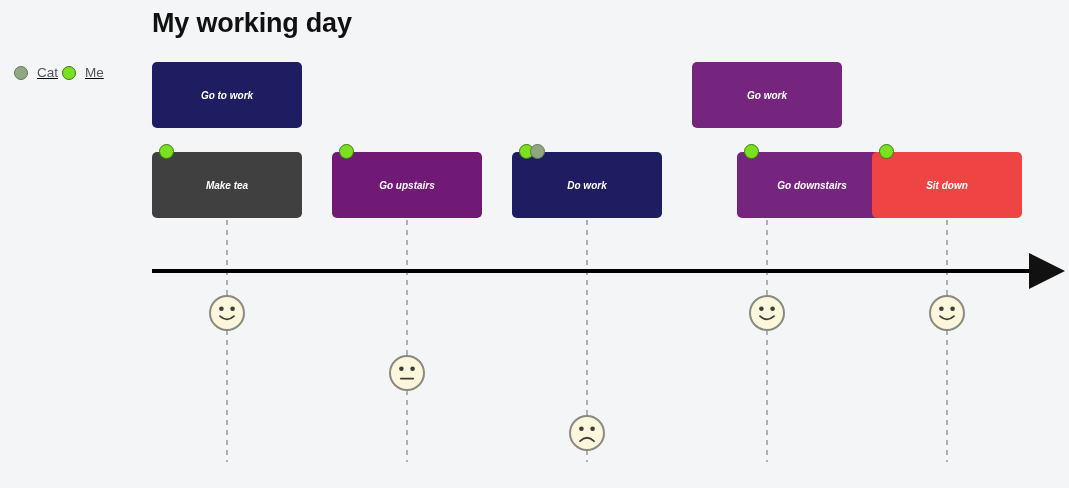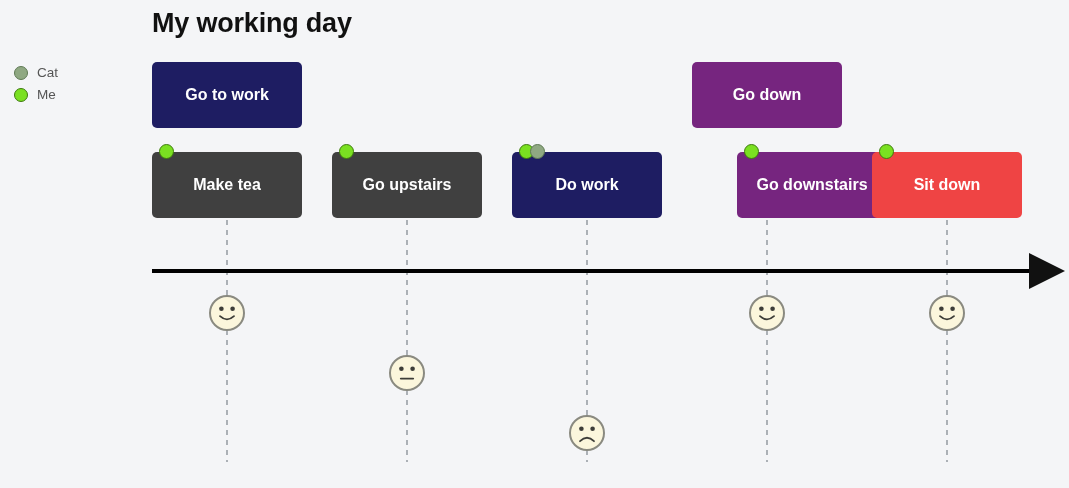--- a/index.html
+++ b/index.html
@@ -31,22 +31,22 @@
     letter-spacing: -0.2px;
     white-space: nowrap;
   }
 
   
   #legend {
     position: absolute;
     left: 14px;
     top: 64px;
     display: flex;
-    flex-direction: column;
     gap: 4px;
+    text-decoration: underline;
   }
   .legend-row {
     display: flex;
     align-items: center;
     gap: 9px;
     height: 18px;
   }
   .legend-swatch {
     width: 14px;
     height: 14px;
@@ -72,25 +72,26 @@
   .task-box {
     position: absolute;
     border-radius: 5px;
     display: flex;
     align-items: center;
     justify-content: center;
     box-sizing: border-box;
   }
   .task-label {
     color: #ffffff;
-    font-size: 16px;
+    font-size: 10px;
     font-weight: bold;
     text-align: center;
     line-height: 1.1;
     white-space: nowrap;
+    font-style: italic;
   }
   .actor-dots {
     position: absolute;
     left: 7px;
     top: -8px;
     display: flex;
     align-items: center;
   }
   .actor-dot {
     width: 15px;
@@ -168,29 +169,29 @@
           <path d="M 940 316.2 Q 947 322.6 954 316.2" fill="none" stroke="#3d3d38" stroke-width="1.8" stroke-linecap="round"></path>
         </g>
       </g>
   </svg>
 
   <div id="tasks-layer">
       <div class="task-box" style="left: 152px; top: 62px; width: 150px; height: 66px; background: rgb(30, 29, 98);">
         <span class="task-label">Go to work</span>
       </div>
       <div class="task-box" style="left: 692px; top: 62px; width: 150px; height: 66px; background: rgb(118, 37, 127);">
-        <span class="task-label">Go down</span>
+        <span class="task-label">Go work</span>
       </div>
       <div class="task-box" style="left: 152px; top: 152px; width: 150px; height: 66px; background: #404040;">
         <span class="task-label">Make tea</span>
         <span class="actor-dots">
           <span class="actor-dot" style="background: rgb(122, 224, 33); border: 1.5px solid rgb(63, 122, 16);"></span>
         </span>
       </div>
-      <div class="task-box" style="left: 332px; top: 152px; width: 150px; height: 66px; background: #404040;">
+      <div class="task-box" style="left: 332px; top: 152px; width: 150px; height: 66px; background: #701a75;">
         <span class="task-label">Go upstairs</span>
         <span class="actor-dots">
           <span class="actor-dot" style="background: rgb(122, 224, 33); border: 1.5px solid rgb(63, 122, 16);"></span>
         </span>
       </div>
       <div class="task-box" style="left: 512px; top: 152px; width: 150px; height: 66px; background: rgb(30, 29, 98);">
         <span class="task-label">Do work</span>
         <span class="actor-dots">
           <span class="actor-dot" style="background: rgb(122, 224, 33); border: 1.5px solid rgb(63, 122, 16);"></span>
           <span class="actor-dot" style="background: rgb(143, 168, 130); border: 1.5px solid rgb(95, 122, 85);"></span>

